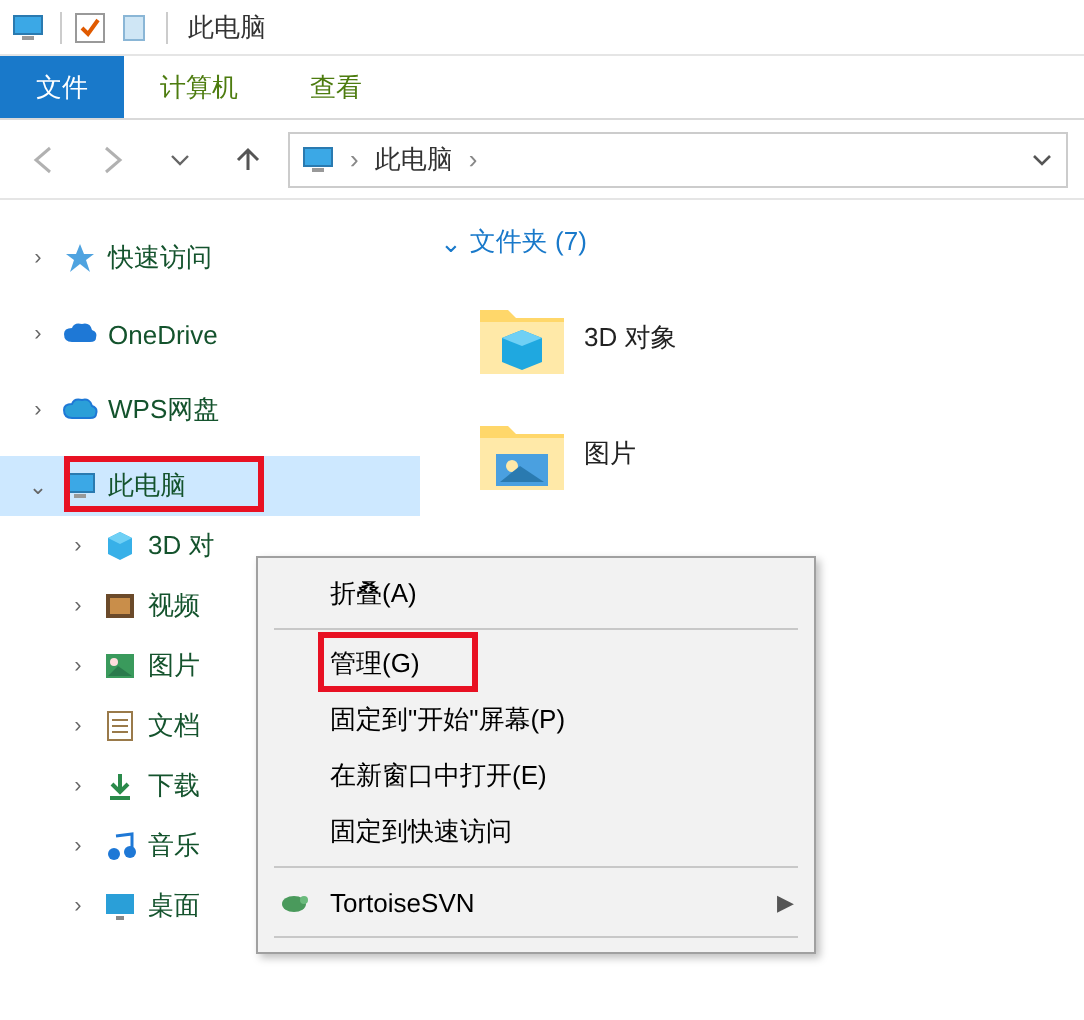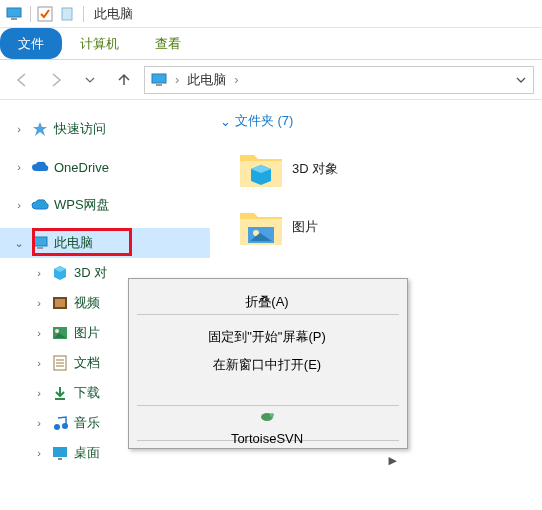--- a/index.html
+++ b/index.html
@@ -6,21 +6,21 @@
 body { width: 542px; height: 510px; background: #fff; overflow: hidden; position: relative; }
 
 
 .titlebar { height: 28px; display: flex; align-items: center; padding: 0 4px; border-bottom: 1px solid #e5e5e5; }
 .titlebar .tb-icon { width: 20px; height: 20px; display: flex; align-items: center; justify-content: center; margin-right: 2px; }
 .titlebar .sep { width: 1px; height: 16px; background: #ccc; margin: 0 4px; }
 .titlebar .title { margin-left: 6px; color: #333; }
 
 
 .ribbon { height: 32px; display: flex; align-items: stretch; border-bottom: 1px solid #d9d9d9; }
-.ribbon .file-tab { background: #1979ca; color: #fff; padding: 0 18px; display: flex; align-items: center; font-size: 13px; border-radius: 13px; }
+.ribbon .file-tab { background: #1979ca; color: #fff; padding: 0 18px; display: flex; align-items: center; font-size: 13px; }
 .ribbon .tab { padding: 0 18px; display: flex; align-items: center; color: #4d7c0f; }
 
 
 .navbar { height: 40px; display: flex; align-items: center; padding: 0 8px; gap: 6px; border-bottom: 1px solid #e5e5e5; }
 .nav-btn { width: 28px; height: 28px; display: flex; align-items: center; justify-content: center; color: #888; }
 .nav-btn.disabled { opacity: .5; }
 .addr { flex: 1; height: 28px; border: 1px solid #ccc; display: flex; align-items: center; padding: 0 6px; gap: 6px; }
 .addr .crumb { color: #333; }
 .addr .chev { color: #888; margin: 0 2px; }
 .addr .refresh { margin-left: auto; color: #1979ca; }
@@ -41,21 +41,21 @@
 
 
 .content { flex: 1; padding: 12px 0 0 10px; }
 .section-head { color: #1979ca; display: flex; align-items: center; gap: 4px; margin-bottom: 10px; }
 .folder-item { display: flex; align-items: center; gap: 8px; height: 58px; margin-left: 18px; }
 .folder-ico { width: 46px; height: 46px; display: flex; align-items: center; justify-content: center; }
 .folder-lbl { color: #222; }
 
 
 .ctx { position: absolute; left: 128px; top: 278px; width: 280px; background: #f2f2f2; border: 1px solid #a0a0a0; box-shadow: 2px 2px 4px rgba(0,0,0,.25); padding: 4px 2px; }
-.ctx-item { height: 28px; display: flex; align-items: center; padding: 0 8px 0 6px; gap: 8px; position: relative; flex-direction: column; }
+.ctx-item { height: 28px; display: flex; align-items: center; padding: 0 8px 0 6px; gap: 8px; position: relative; }
 .ctx-item .ci-ico { width: 20px; height: 20px; display: flex; align-items: center; justify-content: center; }
 .ctx-item .ci-lbl { color: #000; }
 .ctx-item .ci-sub { margin-left: auto; color: #555; font-size: 11px; }
 .ctx-sep { height: 1px; background: #c8c8c8; margin: 3px 6px; }
 .red-box-manage { position: absolute; left: 28px; top: -2px; width: 80px; height: 30px; border: 3px solid #e81123; pointer-events: none; }
 
 
 svg { display: block; }
 </style>
 </head>
@@ -288,28 +288,34 @@
 </div>
 
 <div class="ctx">
   <div class="ctx-item">
     <span class="ci-ico"></span>
     <span class="ci-lbl">折叠(A)</span>
   </div>
   <div class="ctx-sep"></div>
   <div class="ctx-item">
     <span class="ci-ico"></span>
+    <span class="ci-lbl">管理(G)</span>
+    <div class="red-box-manage"></div>
+  </div>
+  <div class="ctx-item">
+    <span class="ci-ico"></span>
     <span class="ci-lbl">固定到"开始"屏幕(P)</span>
   </div>
   <div class="ctx-item">
     <span class="ci-ico"></span>
     <span class="ci-lbl">在新窗口中打开(E)</span>
   </div>
   <div class="ctx-item">
     <span class="ci-ico"></span>
+    <span class="ci-lbl">固定到快速访问</span>
   </div>
   <div class="ctx-sep"></div>
   <div class="ctx-item">
     <span class="ci-ico">
         <svg width="16" height="14">
           <ellipse cx="8" cy="8" rx="6" ry="4" fill="#4a9a5c"></ellipse>
           <circle cx="13" cy="6" r="2" fill="#6aba7c"></circle>
         </svg>
       </span>
     <span class="ci-lbl">TortoiseSVN</span>

